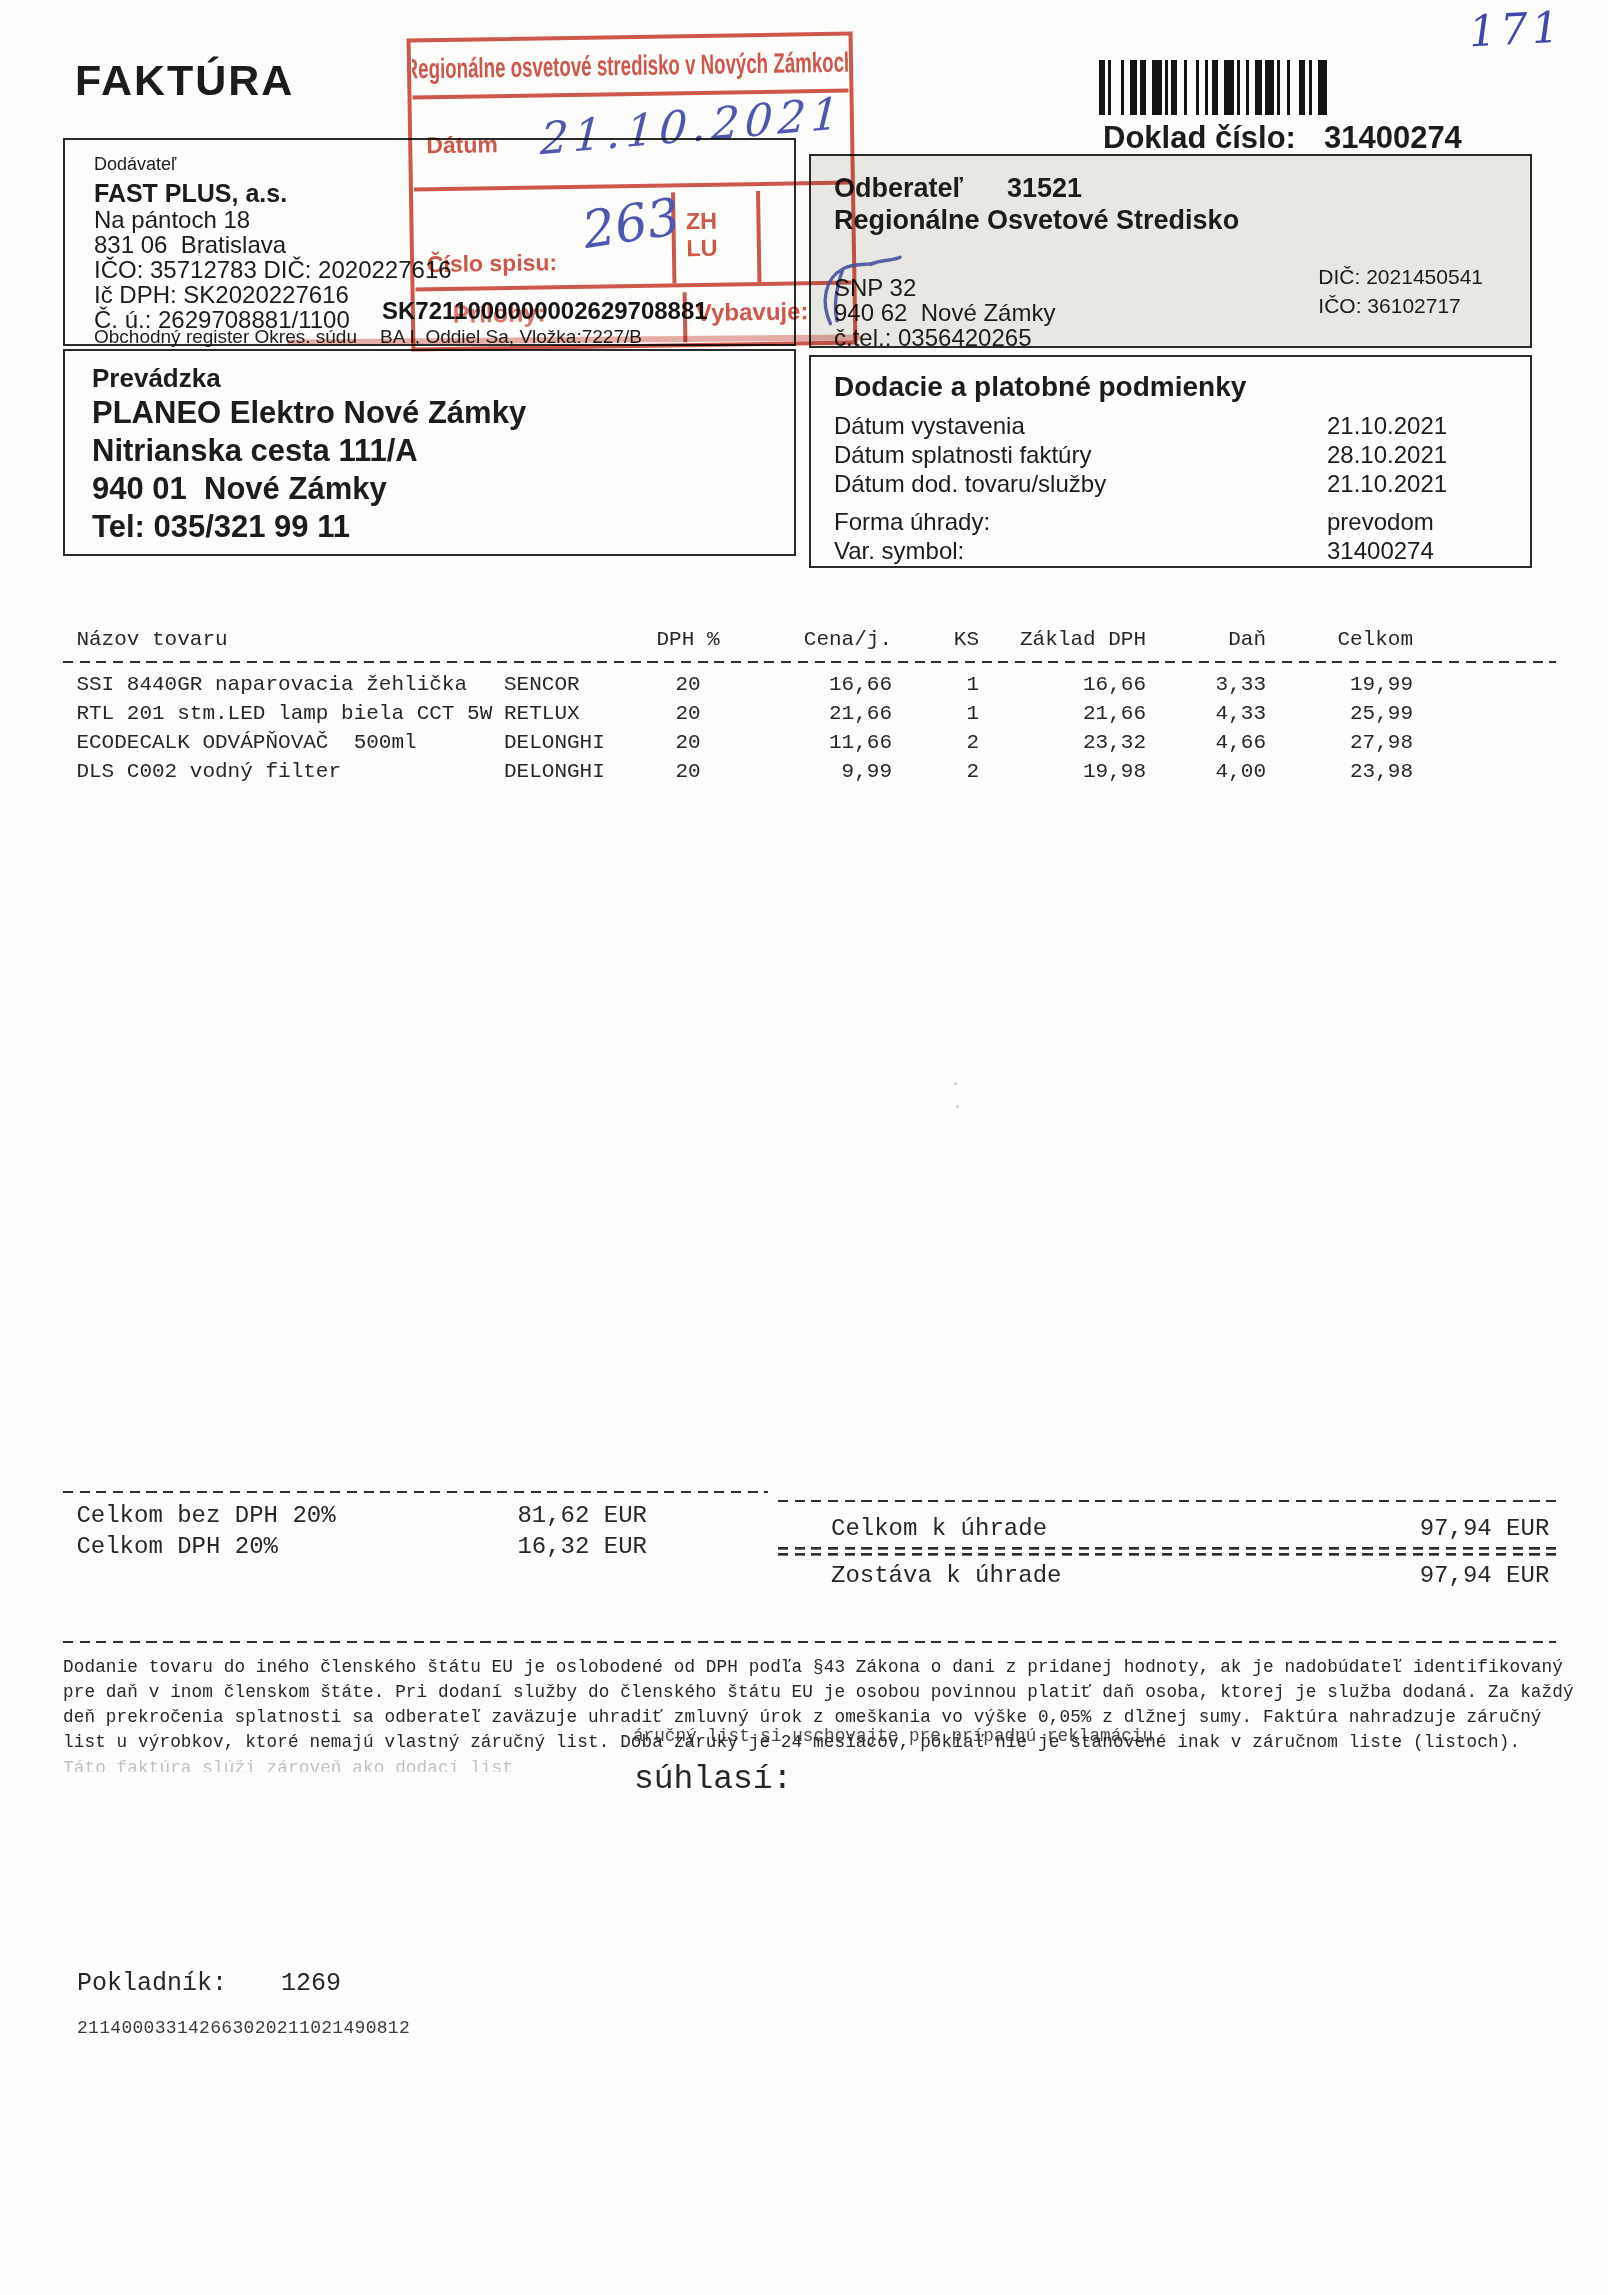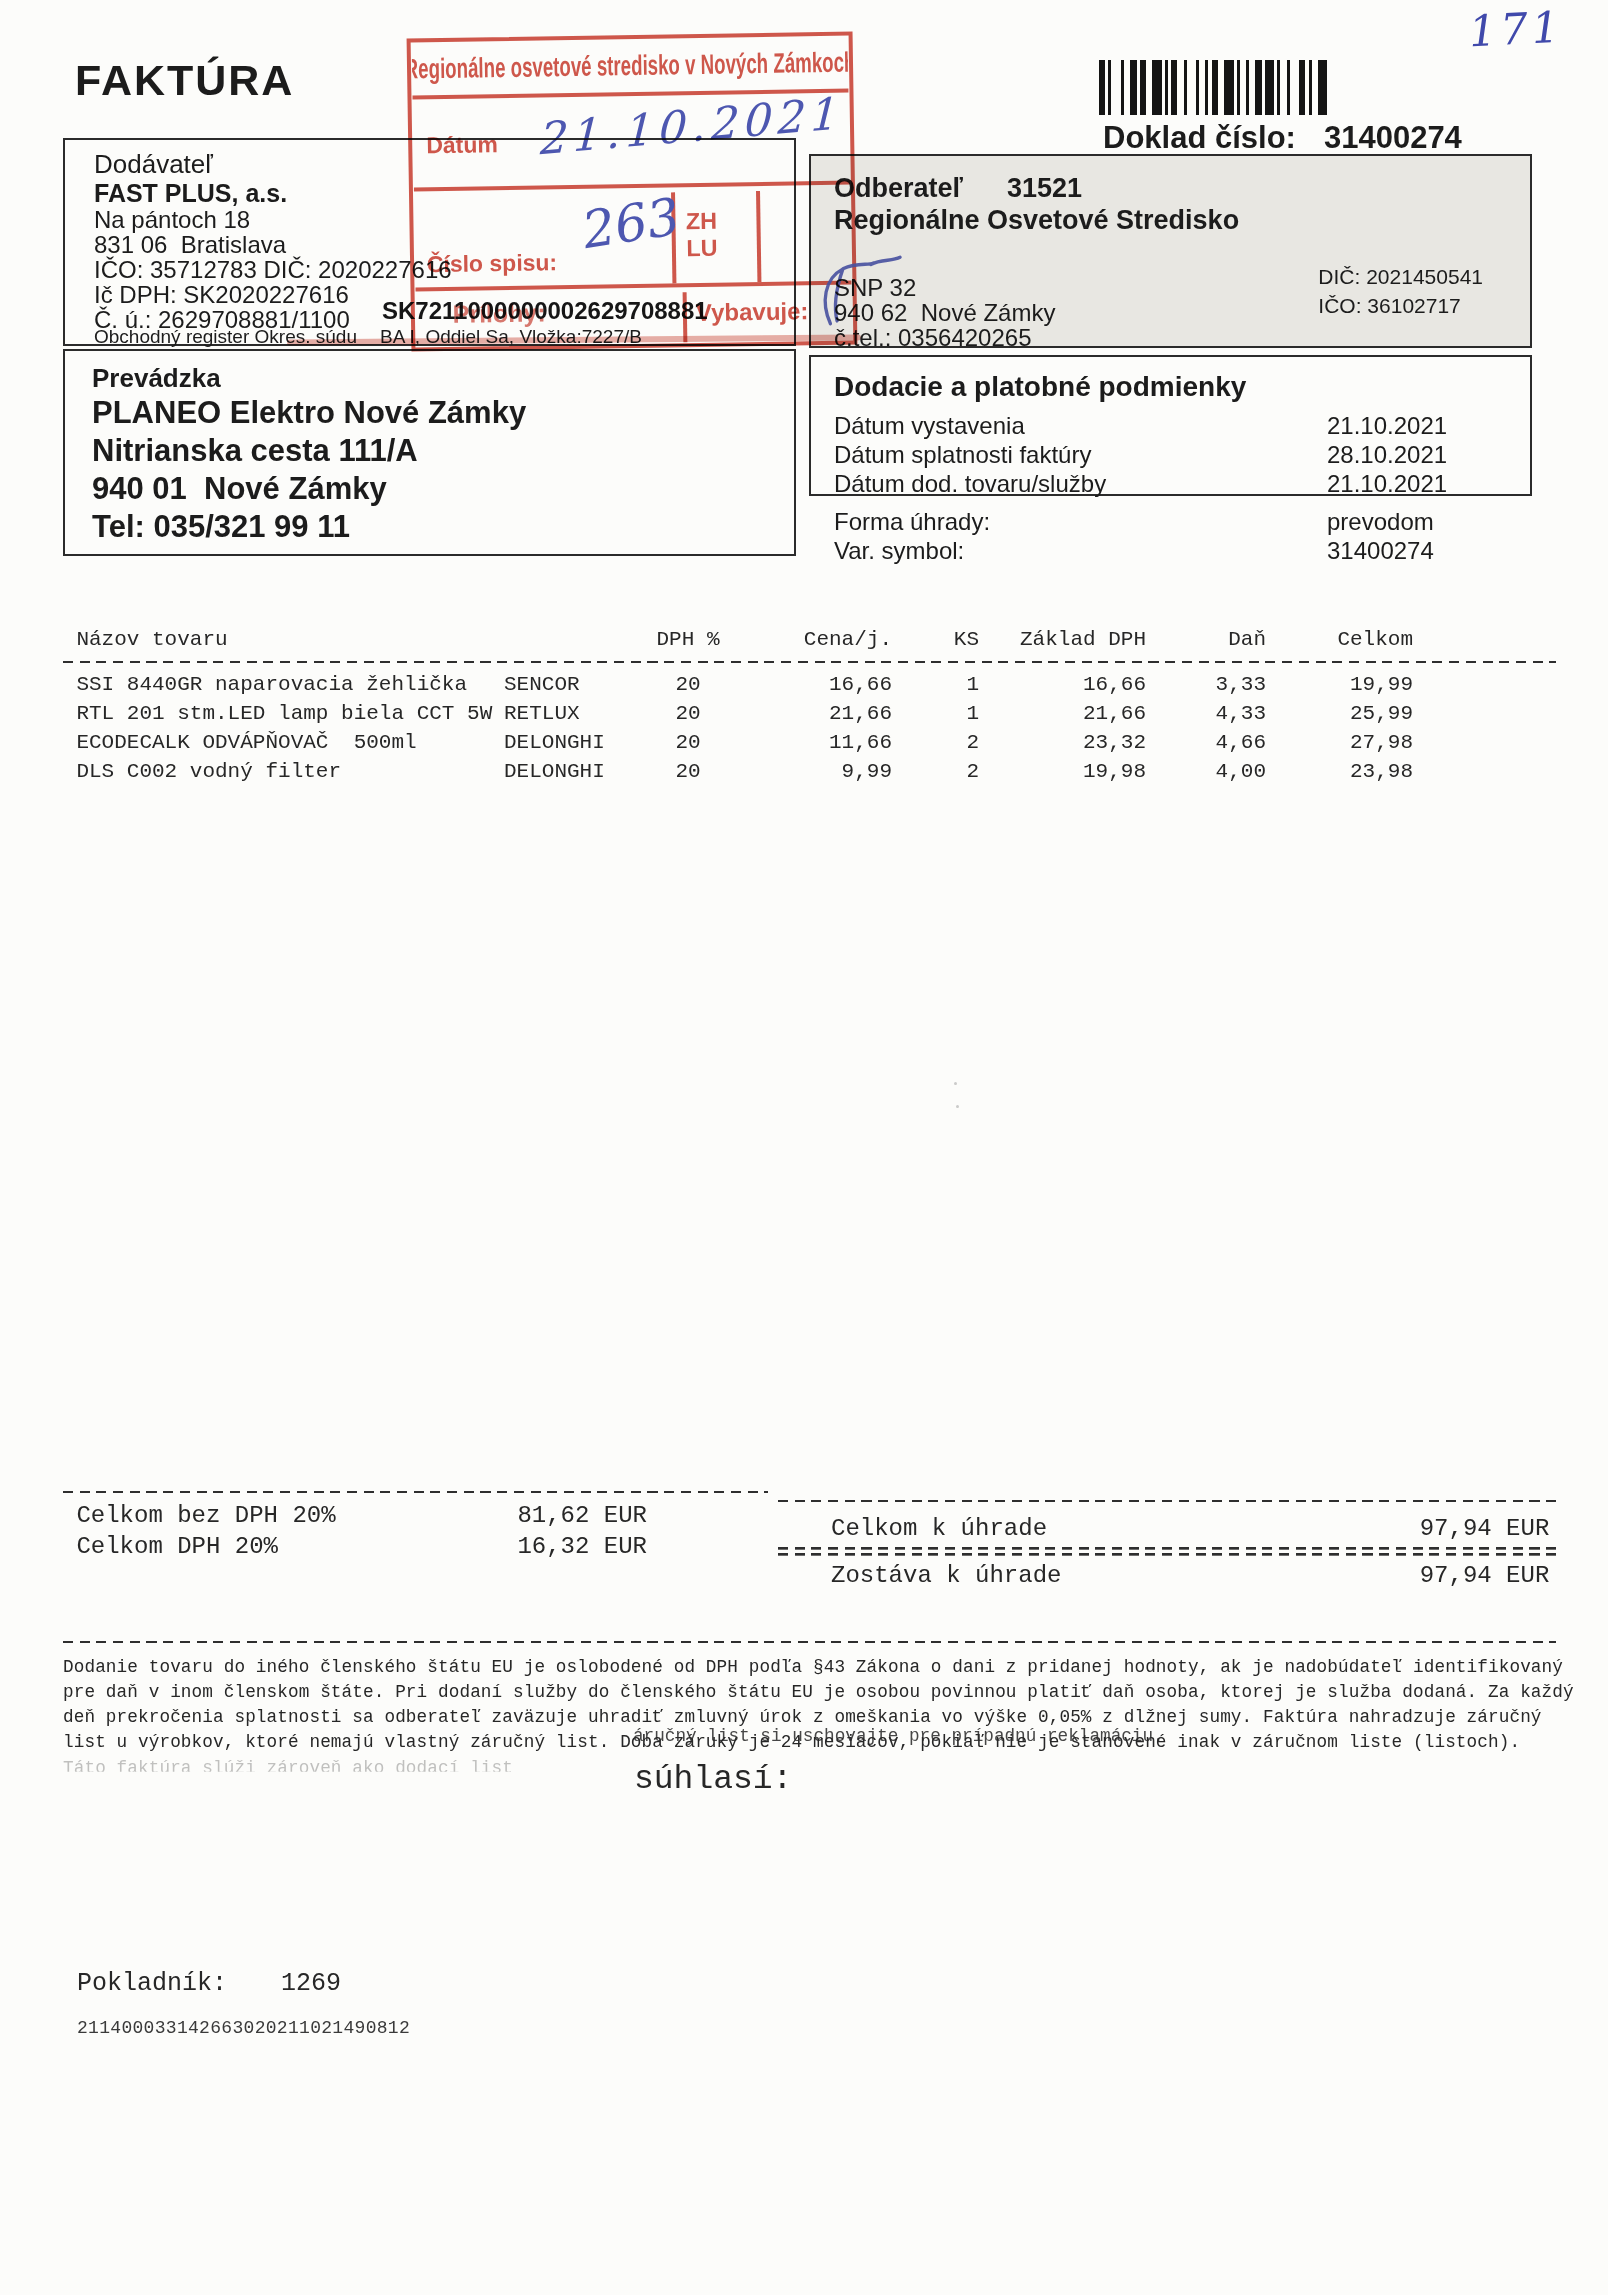--- a/index.html
+++ b/index.html
@@ -16,38 +16,38 @@
   #page-num{left:1469px; top:4px; font-size:43px; transform:rotate(-3deg); letter-spacing:4px;}
   #invoice-title{left:75px; top:56px; font-size:43px; font-weight:bold; letter-spacing:2px;}
   #barcode{left:1099px; top:60px; width:384px; height:55px; display:flex; align-items:stretch;}
   .bc-bar{background:#141414; height:100%;}
   .bc-gap{height:100%;}
   #doc-number{left:1103px; top:120px; width:433px; font-size:31px; font-weight:bold; display:flex; gap:28px;}
 
   
   .frame{border:2.7px solid #2b2b2b;}
   #supplier-box{left:63px; top:138px; width:733px; height:208px; padding:9.4px 0 0 29px; box-sizing:border-box; z-index:2;}
-  #supplier-box .l0{font-size:26px; line-height:31px;}
+  #supplier-box .l0{font-size:18px; line-height:31px;}
   #supplier-box .l1{font-size:25px; line-height:27px; font-weight:bold;}
   #supplier-box .ln{font-size:24px; line-height:25px;}
   #register-line{left:94px; top:326px; font-size:19px; z-index:2; white-space:nowrap;}
   #register-line .part2{margin-left:23px;}
   #iban-overlay{left:382px; top:297px; font-size:24px; font-weight:bold; letter-spacing:0px; z-index:2; color:#161616;}
 
   #branch-box{left:63px; top:349px; width:733px; height:207px; padding:10.7px 0 0 27px; box-sizing:border-box;}
   #branch-box .sect{font-size:26px; font-weight:bold; line-height:32px;}
   #branch-box .big{font-size:31px; font-weight:bold; line-height:38px;}
 
   #customer-box{left:809px; top:154px; width:723px; height:194px; background:#e8e7e2; padding:16px 0 0 23px; box-sizing:border-box; z-index:1;}
   #customer-box .head{font-size:27px; font-weight:bold; line-height:32px;}
   #customer-box .head .num{margin-left:44px;}
   #customer-box .ln{font-size:24px; line-height:25px;}
   #customer-ids{right:47px; top:106px; font-size:21px; line-height:29px; text-align:left;}
 
-  #terms-box{left:809px; top:355px; width:723px; height:141px; padding:12px 0 0 23px; box-sizing:border-box;}
+  #terms-box{left:809px; top:355px; width:723px; height:213px; padding:12px 0 0 23px; box-sizing:border-box;}
   #terms-box .title{font-size:28px; font-weight:bold; line-height:35px; margin-bottom:6.7px;}
   .trow{display:flex; font-size:24px; line-height:29px;}
   .trow .lbl{flex:0 0 493px;}
   .trow2-gap{height:9.4px;}
 
   
   #stamp{
     left:409px; top:35px; width:446px; height:313px; z-index:5;
     transform:rotate(-0.9deg); mix-blend-mode:multiply; opacity:.92;
     --red:rgba(198,48,33,.88); color:var(--red);

